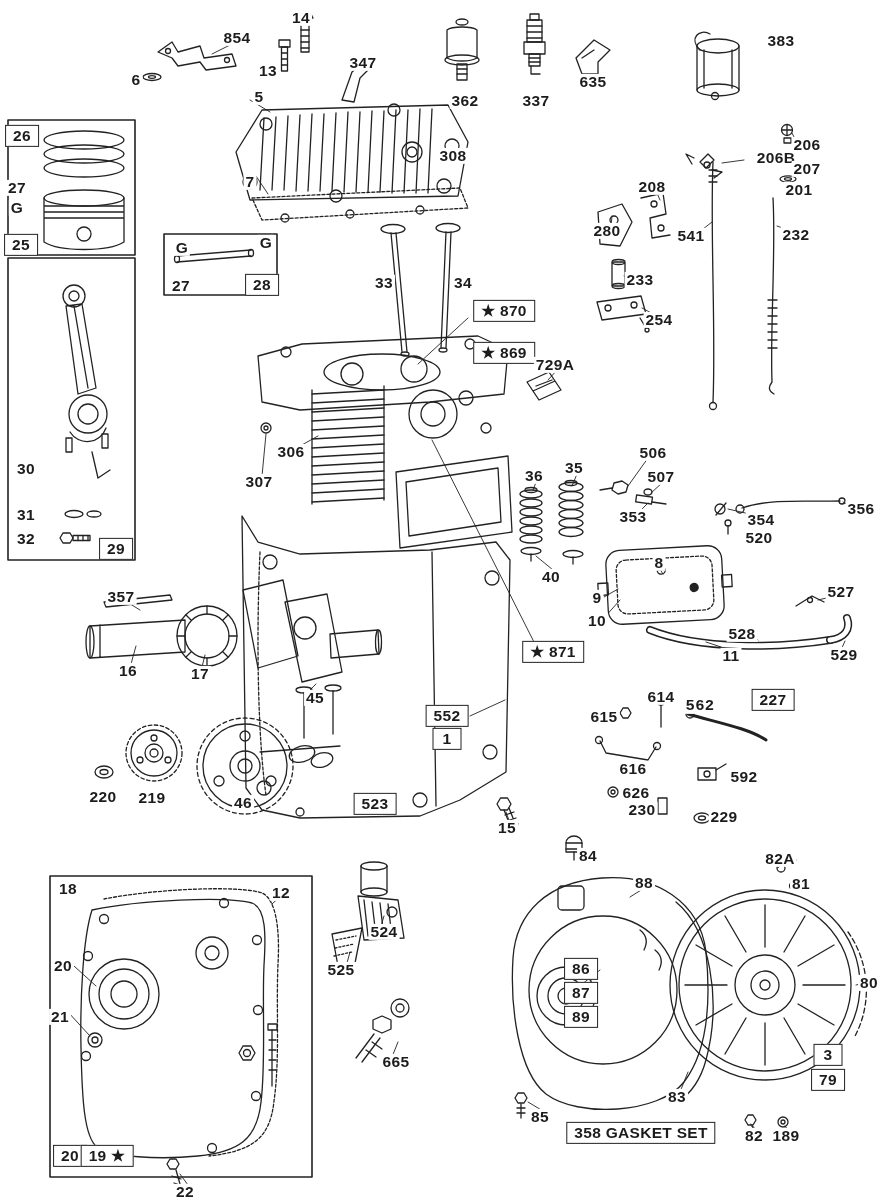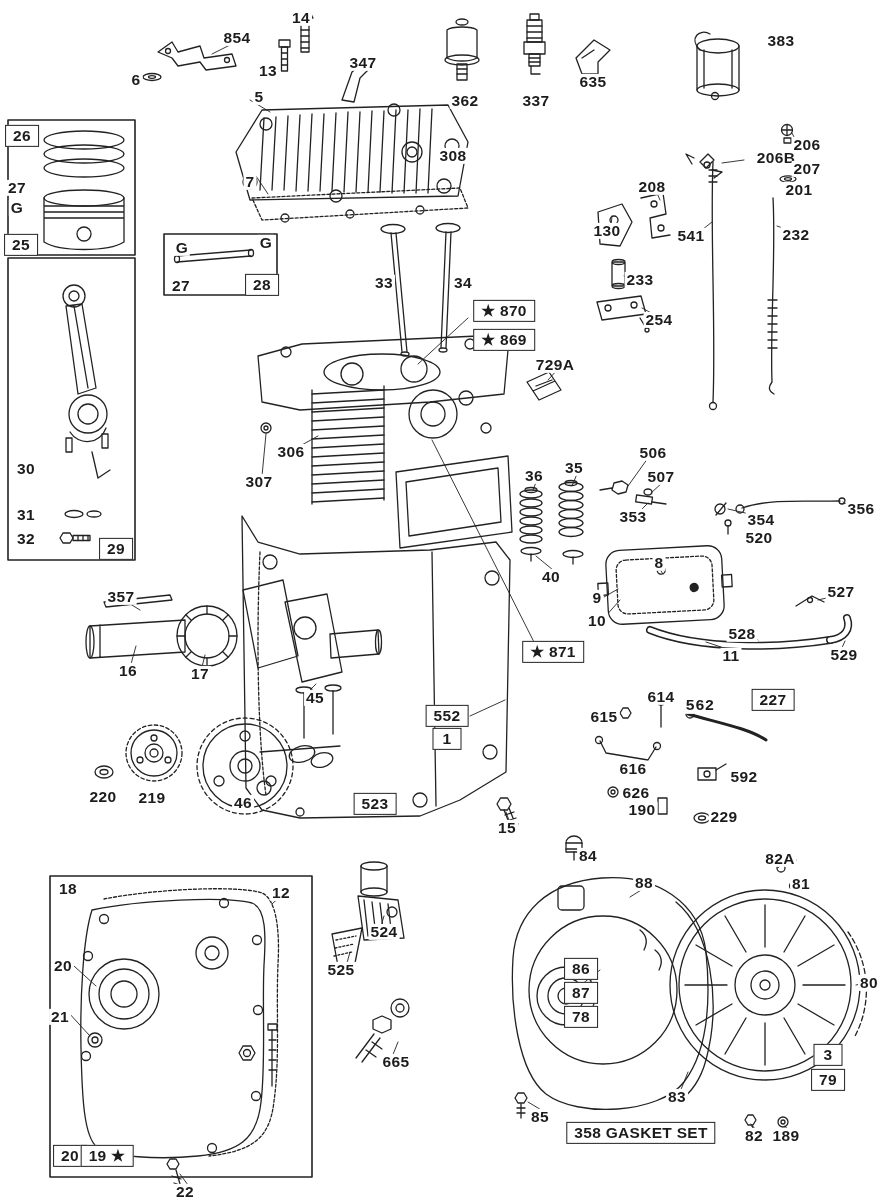--- a/index.html
+++ b/index.html
@@ -414,33 +414,33 @@
       <div class="lbl" style="left: 250px; top: 182px;">7</div>
       <div class="lbl boxed" style="left: 22px; top: 136px;">26</div>
       <div class="lbl" style="left: 17px; top: 188px;">27</div>
       <div class="lbl" style="left: 17px; top: 208px;">G</div>
       <div class="lbl boxed" style="left: 21px; top: 245px;">25</div>
       <div class="lbl" style="left: 741px; top: 158px; margin-left: 35px;">206B</div>
       <div class="lbl" style="left: 807px; top: 145px;">206</div>
       <div class="lbl" style="left: 807px; top: 169px;">207</div>
       <div class="lbl" style="left: 799px; top: 190px;">201</div>
       <div class="lbl" style="left: 652px; top: 187px;">208</div>
-      <div class="lbl" style="left: 607px; top: 231px;">130</div>
+      <div class="lbl" style="left: 607px; top: 231px;">280</div>
       <div class="lbl" style="left: 691px; top: 236px;">541</div>
       <div class="lbl" style="left: 796px; top: 235px;">232</div>
       <div class="lbl" style="left: 640px; top: 280px;">233</div>
       <div class="lbl" style="left: 659px; top: 320px;">254</div>
       <div class="lbl" style="left: 182px; top: 248px;">G</div>
       <div class="lbl" style="left: 266px; top: 243px;">G</div>
       <div class="lbl" style="left: 181px; top: 286px;">27</div>
       <div class="lbl boxed" style="left: 262px; top: 285px;">28</div>
       <div class="lbl" style="left: 384px; top: 283px;">33</div>
       <div class="lbl" style="left: 463px; top: 283px;">34</div>
       <div class="lbl boxed" style="left: 504px; top: 311px;">★ 870</div>
-      <div class="lbl boxed" style="left: 504px; top: 340px;">★ 869</div>
+      <div class="lbl boxed" style="left: 504px; top: 353px;">★ 869</div>
       <div class="lbl" style="left: 555px; top: 365px;">729A</div>
       <div class="lbl" style="left: 291px; top: 452px;">306</div>
       <div class="lbl" style="left: 259px; top: 482px;">307</div>
       <div class="lbl" style="left: 26px; top: 469px;">30</div>
       <div class="lbl" style="left: 26px; top: 515px;">31</div>
       <div class="lbl" style="left: 26px; top: 539px;">32</div>
       <div class="lbl boxed" style="left: 116px; top: 549px;">29</div>
       <div class="lbl" style="left: 534px; top: 476px;">36</div>
       <div class="lbl" style="left: 574px; top: 468px;">35</div>
       <div class="lbl" style="left: 653px; top: 453px;">506</div>
@@ -464,40 +464,40 @@
       <div class="lbl" style="left: 315px; top: 678px; margin-top: 20px;">45</div>
       <div class="lbl boxed" style="left: 447px; top: 716px;">552</div>
       <div class="lbl boxed" style="left: 447px; top: 739px;">1</div>
       <div class="lbl" style="left: 661px; top: 697px;">614</div>
       <div class="lbl" style="left: 604px; top: 717px;">615</div>
       <div class="lbl" style="left: 700px; top: 706px; font-family: Liberation Mono, monospace;">562</div>
       <div class="lbl boxed" style="left: 773px; top: 700px;">227</div>
       <div class="lbl" style="left: 633px; top: 769px;">616</div>
       <div class="lbl" style="left: 744px; top: 777px;">592</div>
       <div class="lbl" style="left: 636px; top: 793px;">626</div>
-      <div class="lbl" style="left: 642px; top: 810px;">190</div>
+      <div class="lbl" style="left: 642px; top: 810px;">230</div>
       <div class="lbl" style="left: 724px; top: 817px;">229</div>
       <div class="lbl" style="left: 103px; top: 797px;">220</div>
       <div class="lbl" style="left: 152px; top: 798px;">219</div>
       <div class="lbl" style="left: 243px; top: 803px;">46</div>
       <div class="lbl" style="left: 507px; top: 828px;">15</div>
       <div class="lbl boxed" style="left: 375px; top: 804px;">523</div>
       <div class="lbl" style="left: 588px; top: 856px;">84</div>
       <div class="lbl" style="left: 384px; top: 932px;">524</div>
       <div class="lbl" style="left: 341px; top: 970px;">525</div>
       <div class="lbl" style="left: 68px; top: 889px;">18</div>
       <div class="lbl" style="left: 281px; top: 893px;">12</div>
       <div class="lbl" style="left: 63px; top: 966px;">20</div>
       <div class="lbl" style="left: 60px; top: 1017px;">21</div>
       <div class="lbl" style="left: 644px; top: 883px;">88</div>
       <div class="lbl" style="left: 780px; top: 859px;">82A</div>
       <div class="lbl" style="left: 801px; top: 884px;">81</div>
       <div class="lbl boxed" style="left: 581px; top: 969px;">86</div>
       <div class="lbl boxed" style="left: 581px; top: 993px;">87</div>
-      <div class="lbl boxed" style="left: 581px; top: 1017px;">78</div>
+      <div class="lbl boxed" style="left: 581px; top: 1017px;">89</div>
       <div class="lbl" style="left: 869px; top: 983px;">80</div>
       <div class="lbl boxed" style="left: 828px; top: 1055px;">3</div>
       <div class="lbl boxed" style="left: 828px; top: 1080px;">79</div>
       <div class="lbl" style="left: 677px; top: 1097px;">83</div>
       <div class="lbl" style="left: 540px; top: 1117px;">85</div>
       <div class="lbl boxed" style="left: 641px; top: 1133px;">358 GASKET SET</div>
       <div class="lbl" style="left: 754px; top: 1136px;">82</div>
       <div class="lbl" style="left: 786px; top: 1136px;">189</div>
       <div class="lbl boxed" style="left: 70px; top: 1156px;">20</div>
       <div class="lbl boxed" style="left: 107px; top: 1156px;">19 ★</div>

